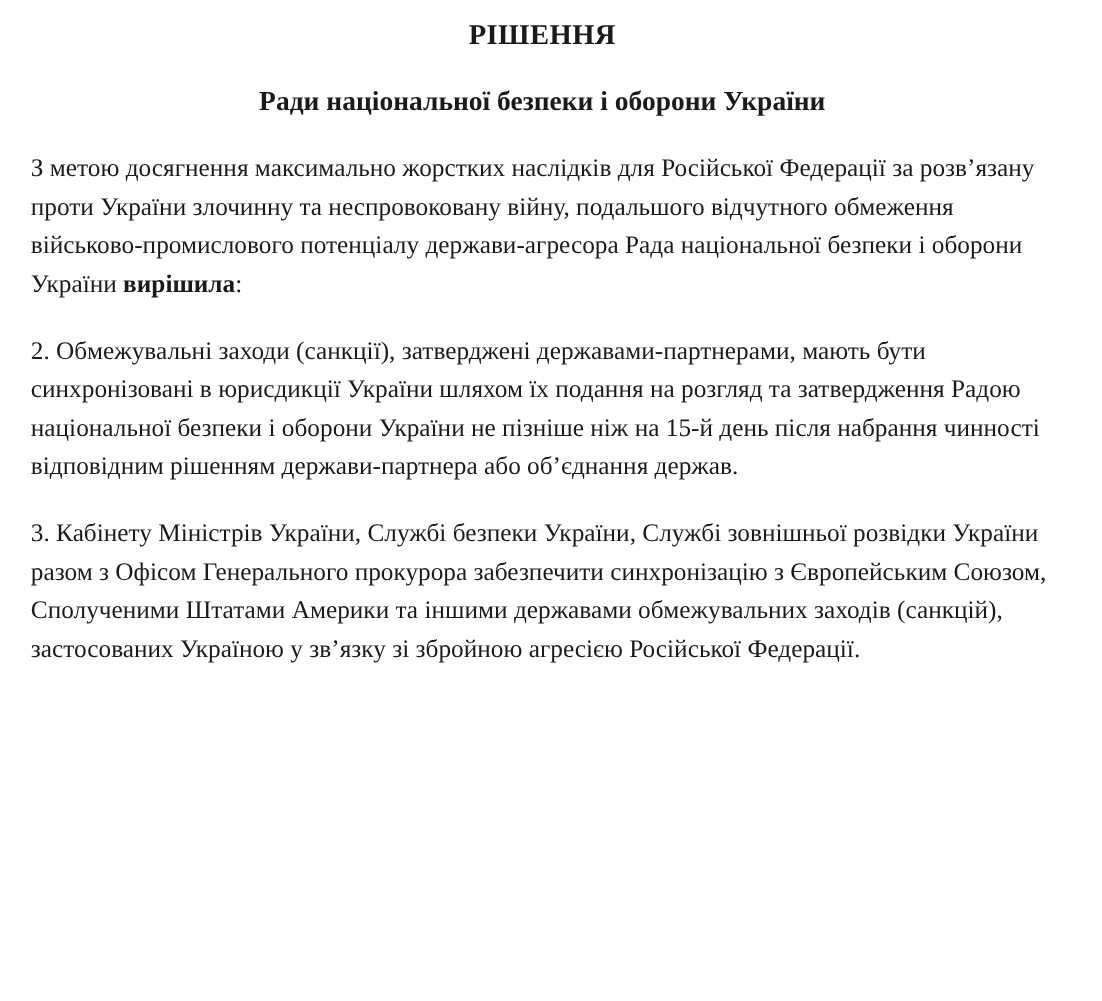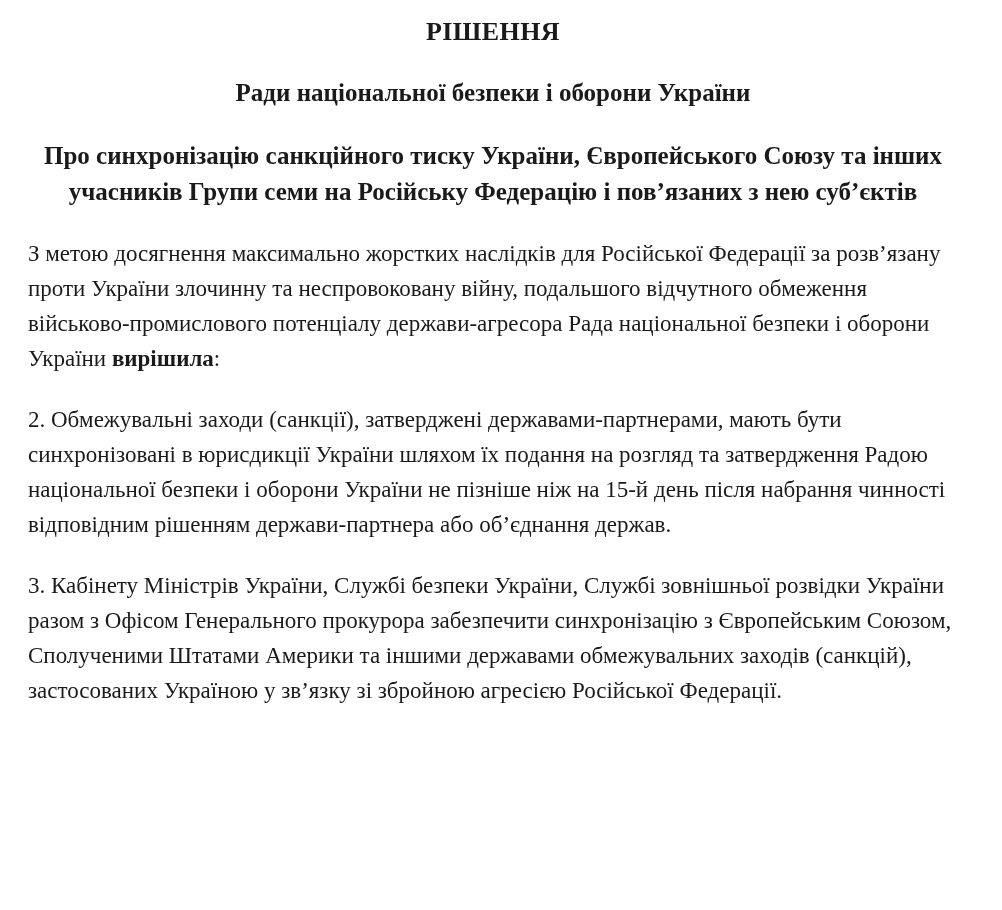--- a/index.html
+++ b/index.html
@@ -65,21 +65,20 @@
 </head>
 <body>
 
 <div class="page">
 
   <h1 class="doc-title">РІШЕННЯ</h1>
 
   <h2 class="doc-subtitle">Ради національної безпеки і оборони України</h2>
 
 
-  <h3 class="doc-heading">Про синхронізацію санкційного тиску України, Європейського Союзу та інших учасників Групи семи на Російську Федерацію і пов’язаних з нею суб’єктів</h3>
 
   <p class="para first">
     <span>З метою досягнення максимально жорстких наслідків для Російської Федерації за розв’язану проти України злочинну та неспровоковану війну, подальшого відчутного обмеження військово-промислового потенціалу держави-агресора Рада національної безпеки і оборони України </span><b>вирішила</b><span>:</span>
   </p>
 
 
   <p class="para">2. Обмежувальні заходи (санкції), затверджені державами-партнерами, мають бути синхронізовані в юрисдикції України шляхом їх подання на розгляд та затвердження Радою національної безпеки і оборони України не пізніше ніж на 15-й день після набрання чинності відповідним рішенням держави-партнера або об’єднання держав.</p>
 
   <p class="para">3. Кабінету Міністрів України, Службі безпеки України, Службі зовнішньої розвідки України разом з Офісом Генерального прокурора забезпечити синхронізацію з Європейським Союзом, Сполученими Штатами Америки та іншими державами обмежувальних заходів (санкцій), застосованих Україною у зв’язку зі збройною агресією Російської Федерації.</p>
 

